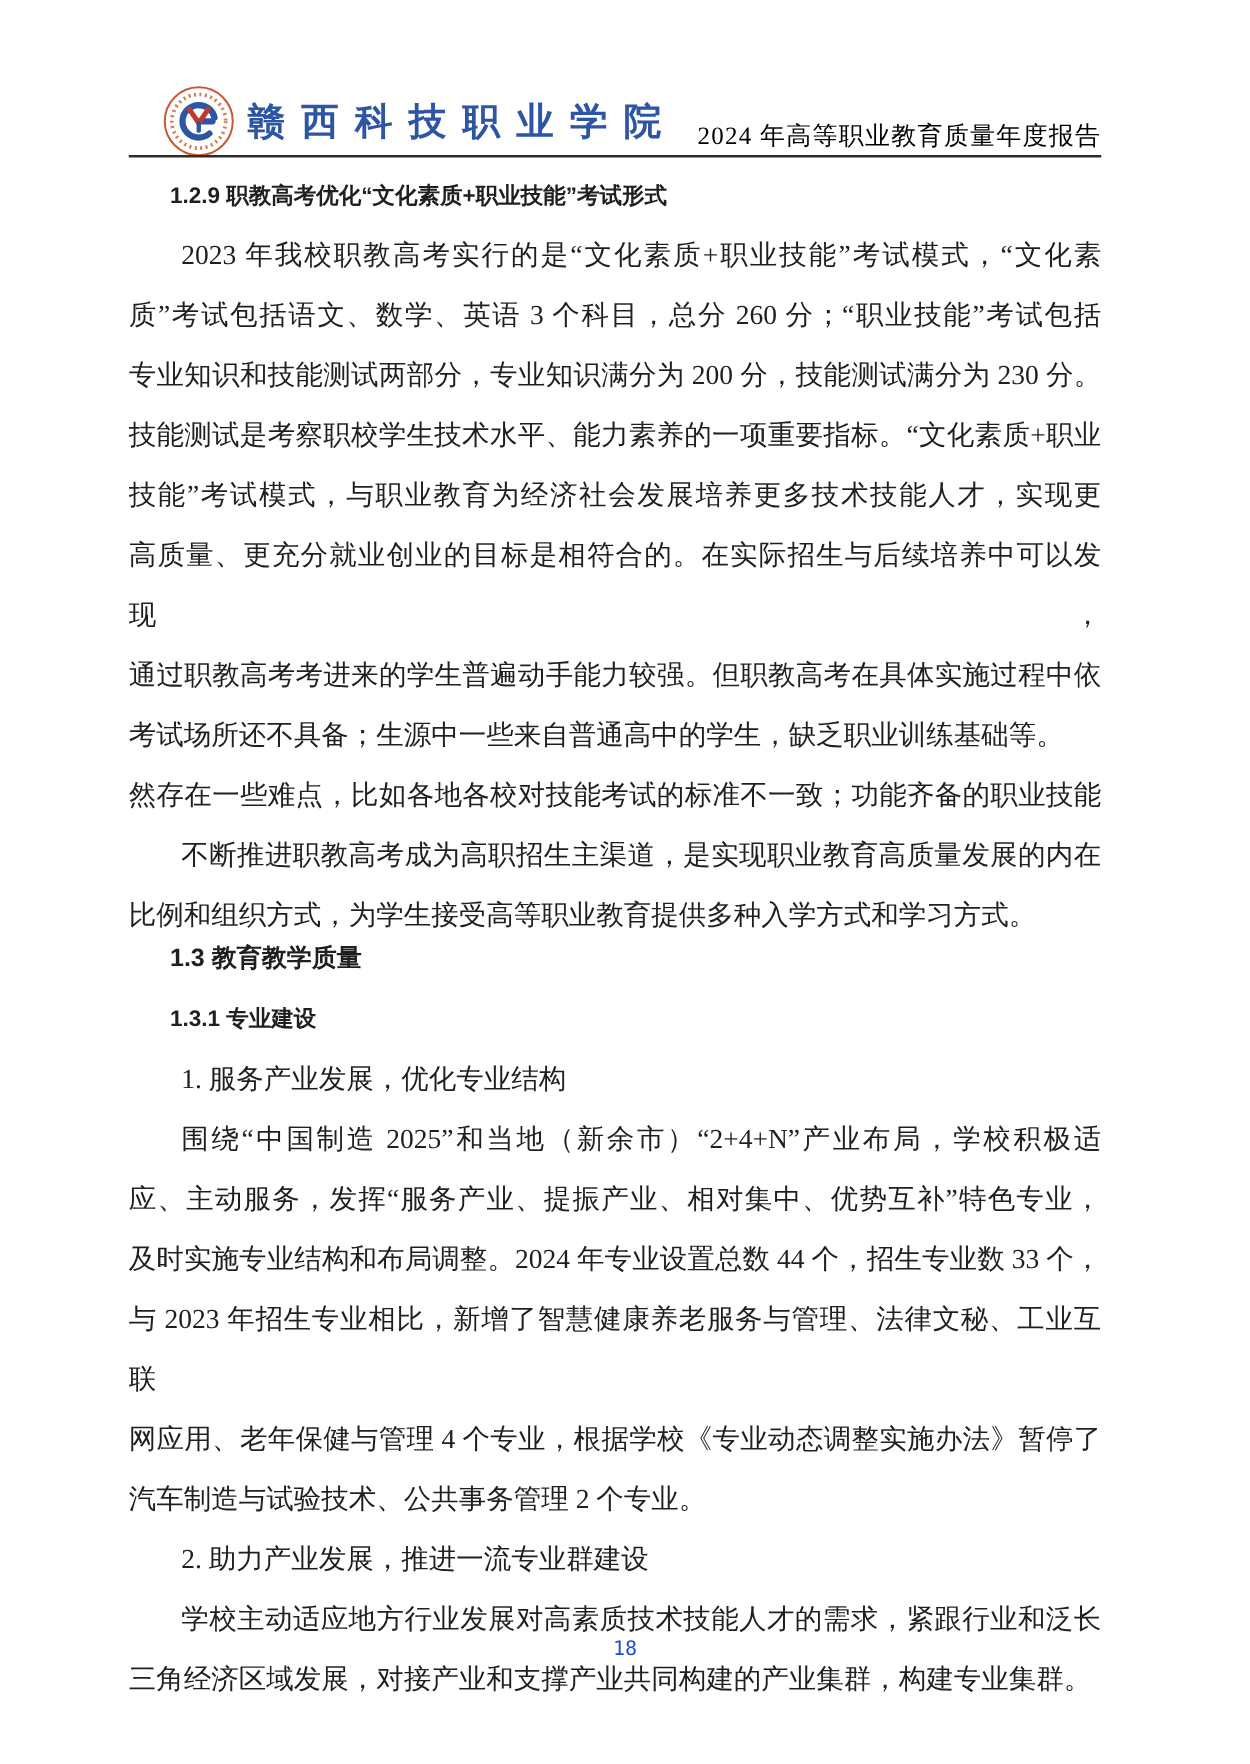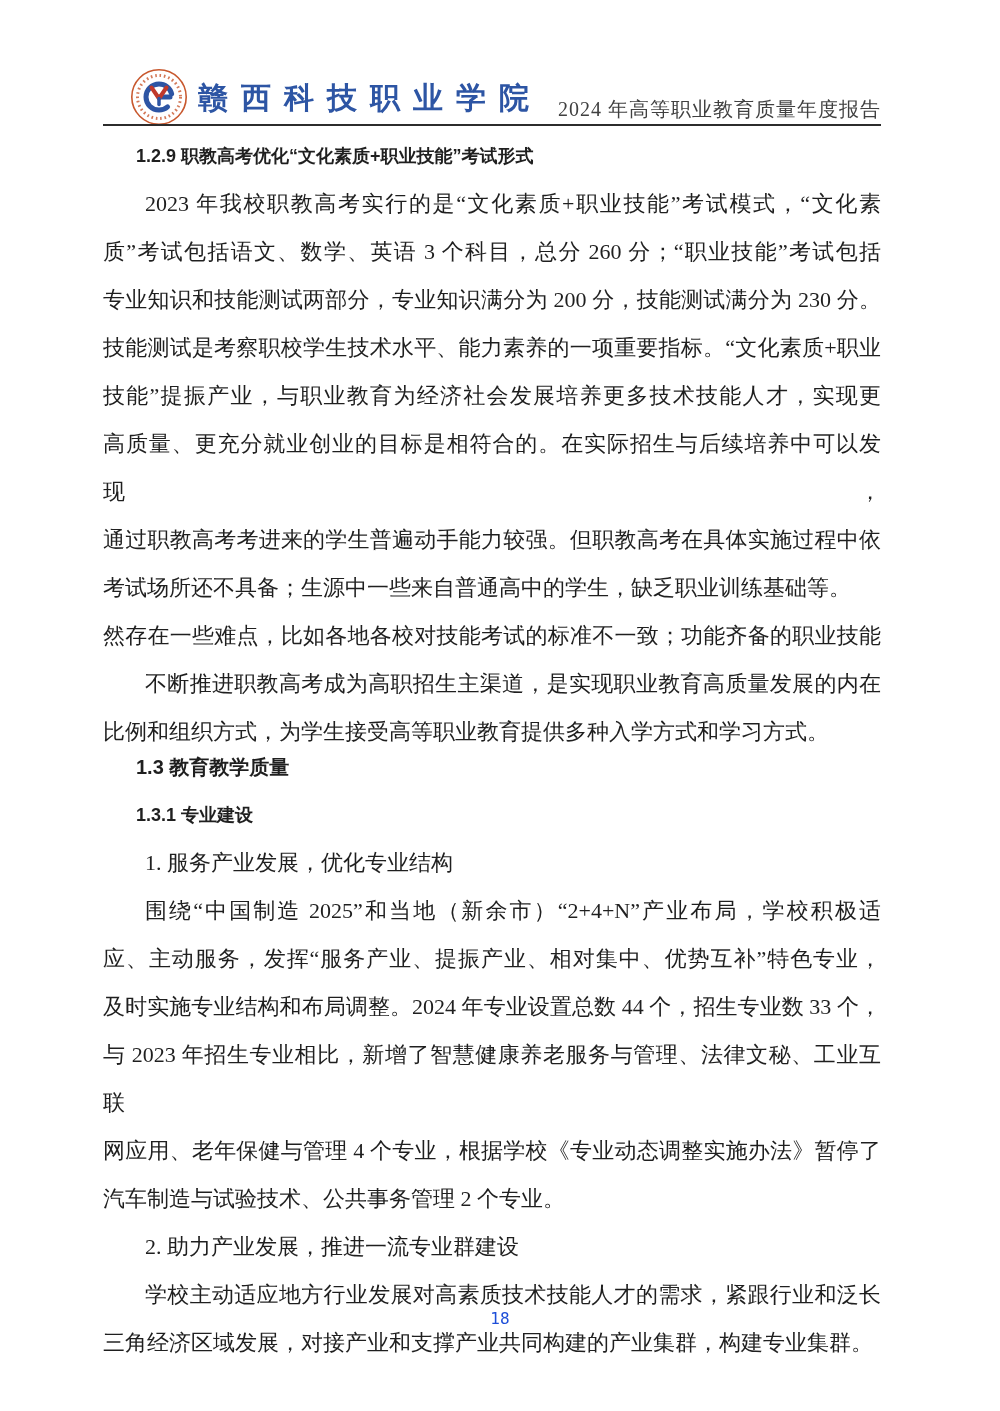--- a/index.html
+++ b/index.html
@@ -10,21 +10,21 @@
   }
   
   .logo{position:absolute;left:130px;top:68px;width:58px;height:58px;}
   .school-name{
     position:absolute;left:198px;top:80px;height:36px;line-height:36px;
     font-size:30px;font-weight:bold;color:#2d55a4;letter-spacing:13px;
     font-family:"DejaVu Serif","Liberation Serif",serif;white-space:nowrap;
   }
   .doc-title{
     position:absolute;right:119px;top:95px;height:28px;line-height:28px;
-    font-size:20px;color:#404040;letter-spacing:1px;white-space:nowrap;
+    font-size:20px;color:#000000;letter-spacing:1px;white-space:nowrap;
   }
   .header-rule{
     position:absolute;left:103px;top:124px;width:778px;height:2px;background:#2c2c2c;
   }
   
   .doc-body{
     position:absolute;left:103px;top:126px;width:778px;
     font-size:22px;line-height:48px;
   }
   .hd{font-family:"Liberation Sans","DejaVu Sans",sans-serif;font-weight:bold;
@@ -63,21 +63,21 @@
 <div class="doc-title" data-name="report-title">2024 年高等职业教育质量年度报告</div>
 <div class="header-rule" data-name="header-divider"></div>
 
 <div class="doc-body" data-name="document-body">
     <div class="hd h2" data-name="heading-1-2-9">1.2.9 职教高考优化“文化素质+职业技能”考试形式</div>
     <div class="para" data-name="para-exam-mode">
       <div class="line first j" data-name="text-line">2023 年我校职教高考实行的是“文化素质+职业技能”考试模式，“文化素</div>
       <div class="line j" data-name="text-line">质”考试包括语文、数学、英语 3 个科目，总分 260 分；“职业技能”考试包括</div>
       <div class="line j" data-name="text-line">专业知识和技能测试两部分，专业知识满分为 200 分，技能测试满分为 230 分。</div>
       <div class="line j" data-name="text-line">技能测试是考察职校学生技术水平、能力素养的一项重要指标。“文化素质+职业</div>
-      <div class="line j" data-name="text-line">技能”提振产业，与职业教育为经济社会发展培养更多技术技能人才，实现更</div>
+      <div class="line j" data-name="text-line">技能”考试模式，与职业教育为经济社会发展培养更多技术技能人才，实现更</div>
       <div class="line j" data-name="text-line">高质量、更充分就业创业的目标是相符合的。在实际招生与后续培养中可以发现，</div>
       <div class="line j" data-name="text-line">通过职教高考考进来的学生普遍动手能力较强。但职教高考在具体实施过程中依</div>
       <div class="line" data-name="text-line">考试场所还不具备；生源中一些来自普通高中的学生，缺乏职业训练基础等。</div>
       <div class="line j" data-name="text-line">然存在一些难点，比如各地各校对技能考试的标准不一致；功能齐备的职业技能</div>
     </div>
     <div class="para" data-name="para-promote">
       <div class="line first j" data-name="text-line">不断推进职教高考成为高职招生主渠道，是实现职业教育高质量发展的内在</div>
       <div class="line" data-name="text-line">比例和组织方式，为学生接受高等职业教育提供多种入学方式和学习方式。</div>
     </div>
     <div class="hd h1" data-name="heading-1-3">1.3 教育教学质量</div>

